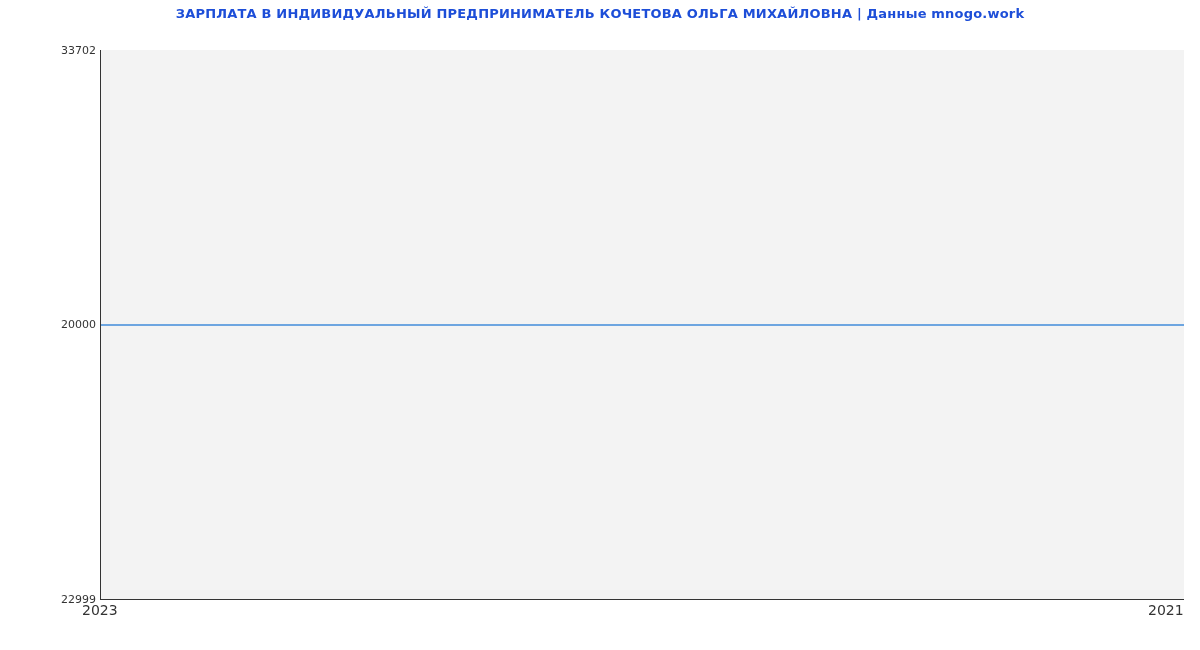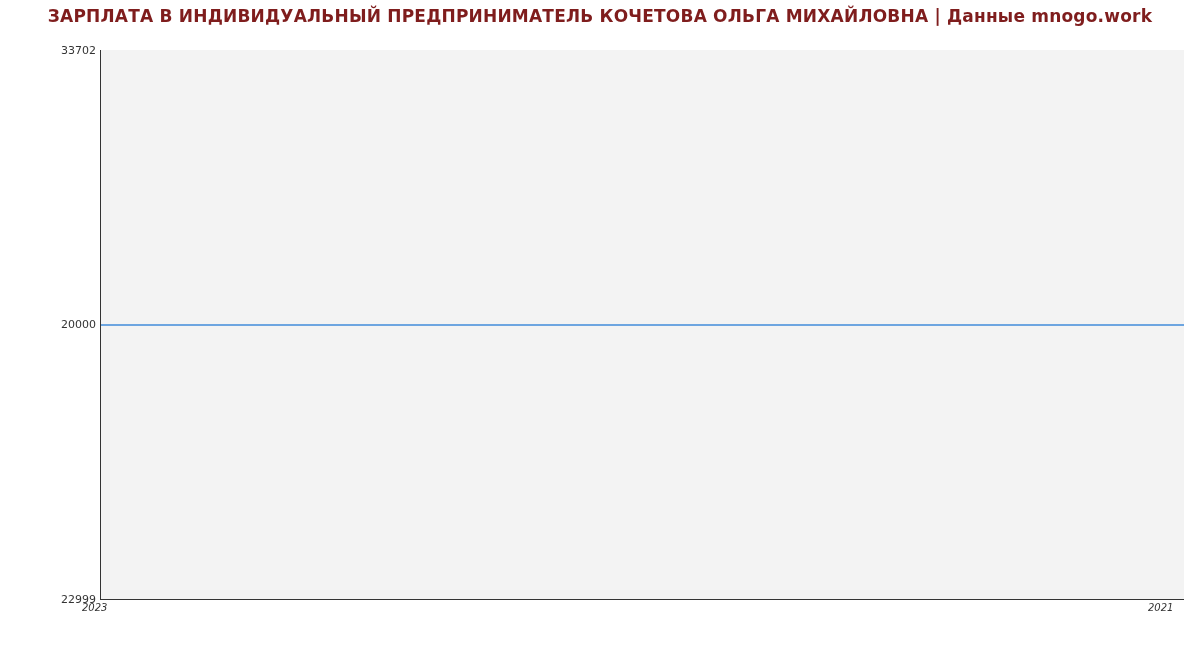--- a/index.html
+++ b/index.html
@@ -15,24 +15,24 @@
     position: relative;
     width: 1200px;
     height: 650px;
   }
   .chart-title {
     position: absolute;
     top: 6px;
     left: 0;
     width: 100%;
     text-align: center;
-    font-size: 17px;
+    font-size: 13px;
     font-weight: 600;
     letter-spacing: 0.2px;
-    color: #7f1d1d;
+    color: #1d4ed8;
   }
   .plot-area {
     position: absolute;
     left: 100px;
     top: 50px;
     width: 1083px;   
     height: 549px;   
     background: #f3f3f3;
     border-left: 1px solid #333333;
     border-bottom: 1px solid #333333;
@@ -58,23 +58,22 @@
     right: 1104px; 
     width: 90px;
     text-align: right;
     font-size: 11px;
     color: #333333;
     transform: translateY(-50%);
   }
   .xtick {
     position: absolute;
     top: 602px;
-    font-size: 10px;
+    font-size: 14px;
     color: #333333;
-    font-style: italic;
   }
 </style>
 </head>
 <body>
 
 <div class="chart-wrap">
 
   <div class="chart-title">ЗАРПЛАТА В ИНДИВИДУАЛЬНЫЙ ПРЕДПРИНИМАТЕЛЬ КОЧЕТОВА ОЛЬГА МИХАЙЛОВНА | Данные mnogo.work</div>
 
   <div class="ytick" style="top:50px">33702</div>

